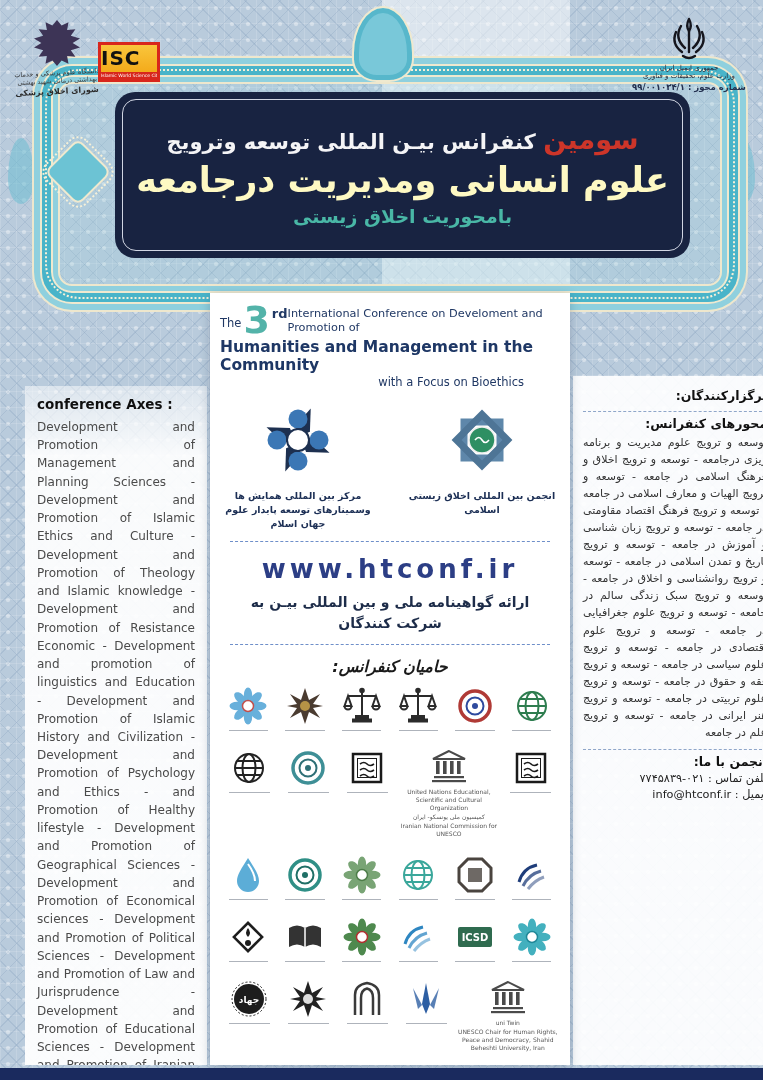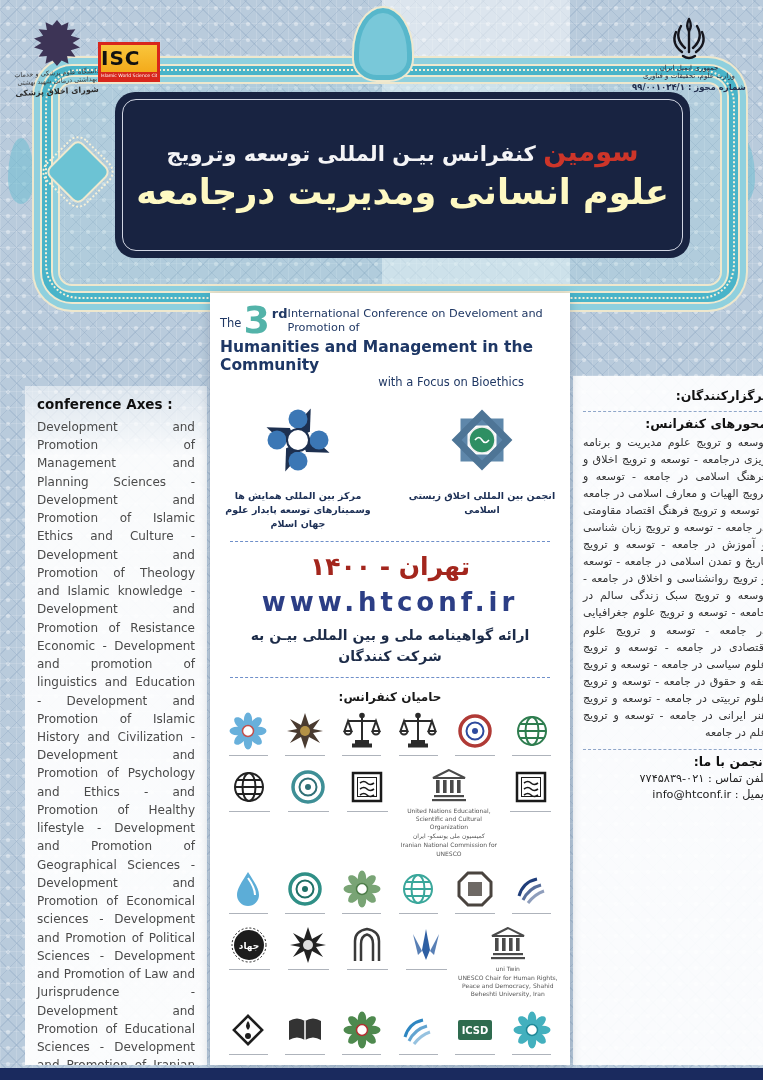--- a/index.html
+++ b/index.html
@@ -69,21 +69,21 @@
   .t-l3{font-size:11.5px;color:#203864;align-self:flex-end;margin-right:36px;margin-top:1px;}
 
   .org-logos{display:flex;justify-content:center;gap:26px;margin-top:14px;direction:rtl;}
   .org-fig{width:158px;text-align:center;}
   .org-cap{font-size:9.5px;font-weight:bold;color:#1c2f55;line-height:1.45;margin-top:8px;}
 
   .dsep{width:94%;border:none;border-top:1.5px dashed #6f8fc9;margin:10px 0 6px;}
   .city{font-size:25px;font-weight:bold;color:#a3261d;direction:rtl;margin-top:4px;}
   .site{font-size:26px;font-weight:bold;color:#2c3e85;letter-spacing:4px;margin-top:6px;}
   .cert{font-size:14px;font-weight:bold;color:#1d2c49;direction:rtl;text-align:center;width:300px;line-height:1.5;margin-top:8px;}
-  .sp-head{font-size:12px;font-weight:bold;color:#1a1a1a;direction:rtl;margin:6px 0 2px;}
+  .sp-head{font-size:16px;font-weight:bold;color:#1a1a1a;direction:rtl;margin:6px 0 2px;font-style:italic;}
 
   .sp-grid{width:100%;display:flex;flex-direction:column;flex:1;justify-content:space-around;}
   .sp-row{display:flex;align-items:flex-start;justify-content:space-around;}
   .sp-cell{flex:1;display:flex;flex-direction:column;align-items:center;padding:1px;min-width:0;}
   .sp-cell.wide{flex:1.8;}
   .sp-svg{width:38px;height:38px;}
   .squig{width:72%;border-bottom:1.5px solid #9aa0aa;opacity:.8;margin-top:5px;}
   .sp-sub{font-size:6px;color:#555;line-height:1.35;text-align:center;margin-top:1px;}
 
   
@@ -141,20 +141,21 @@
   <div class="dome"></div>
   <div class="medal l"></div>
   <div class="medal r"></div>
 
   <div class="banner">
     <div class="b-l1">
       <span class="hl">سومین</span>
       <span>کنفرانس بیـن المللی توسعه وترویج</span>
     </div>
     <div class="b-l2">علوم انسانی ومدیریت درجامعه</div>
+    <div class="b-l3">بامحوریت اخلاق زیستی</div>
   </div>
 
   <div class="panel">
     <div class="title-row">
       <span class="t-the">The</span>
       <span class="t-num">3</span>
       <span class="t-col">
         <span class="t-ord">rd</span>
         <span class="t-rest">International Conference on Develoment and Promotion of</span>
       </span>
@@ -186,21 +187,20 @@
             <circle cx="37" cy="58" r="9.5"></circle>
               <circle cx="16" cy="37" r="9.5"></circle>
           </g>
           <circle cx="37" cy="37" r="11" fill="#fff" stroke="#1d3050" stroke-width="2"></circle>
         </svg>
         <div class="org-cap">مرکز بین المللی همایش ها وسمینارهای توسعه پایدار علوم جهان اسلام</div>
       </div>
     </div>
 
     <hr class="dsep">
-    <div class="city">تهران - ۱۴۰۰</div>
     <div class="site">www.htconf.ir</div>
     <div class="cert">ارائه گواهینامه ملی و بین المللی بیـن به شرکت کنندگان</div>
     <hr class="dsep">
     <div class="sp-head">حامیان کنفرانس:</div>
     <div class="sp-grid">
         <div class="sp-row">
           <div class="sp-cell">
             <svg viewBox="0 0 38 38" class="sp-svg">
               <g fill="#58a8d8" opacity=".9">
                 <ellipse cx="19" cy="8" rx="4.2" ry="7.5" transform="rotate(0 19 19)"></ellipse>
@@ -386,71 +386,20 @@
                 <path d="M10 30 Q16 18 28 15" opacity=".75"></path>
                 <path d="M15 33 Q22 24 31 21" opacity=".5"></path>
               </g>
             </svg>
             <div class="squig"></div>
           </div>
         </div>
         <div class="sp-row">
           <div class="sp-cell">
             <svg viewBox="0 0 38 38" class="sp-svg">
-              <circle cx="19" cy="19" r="15" fill="#1d1d1d"></circle>
-              <circle cx="19" cy="19" r="17" fill="none" stroke="#1d1d1d" stroke-width="1" stroke-dasharray="2 2"></circle>
-              <text x="19" y="23" text-anchor="middle" font-size="9" font-weight="bold" fill="#fff" font-family="DejaVu Sans">جهاد</text>
-            </svg>
-            <div class="squig"></div>
-          </div>
-          <div class="sp-cell">
-            <svg viewBox="0 0 38 38" class="sp-svg">
-              <polygon points="19,1 23,13 34,7 27,17 37,19 27,21 34,31 23,25 19,37 15,25 4,31 11,21 1,19 11,17 4,7 15,13" fill="#222222"></polygon>
-              <circle cx="19" cy="19" r="5" fill="#ffffff" opacity=".85"></circle>
-            </svg>
-            <div class="squig"></div>
-          </div>
-          <div class="sp-cell">
-            <svg viewBox="0 0 38 38" class="sp-svg">
-              <g fill="none" stroke="#3a3a3a" stroke-width="2.5">
-                <path d="M7 35 V15 Q7 5 19 3 Q31 5 31 15 V35"></path>
-                <path d="M13 35 V18 Q13 10 19 8.5 Q25 10 25 18 V35"></path>
-              </g>
-            </svg>
-            <div class="squig"></div>
-          </div>
-          <div class="sp-cell">
-            <svg viewBox="0 0 38 38" class="sp-svg">
-              <g fill="#2e5fa3">
-                <path d="M19 3 L23 24 L19 34 L15 24 Z"></path>
-                <path d="M6 8 L15 25 L11 29 Z" opacity=".8"></path>
-                <path d="M32 8 L23 25 L27 29 Z" opacity=".8"></path>
-              </g>
-            </svg>
-            <div class="squig"></div>
-          </div>
-          <div class="sp-cell wide">
-            <svg viewBox="0 0 38 38" class="sp-svg">
-              <g fill="#4a4a4a">
-                <polygon points="19,2 3,10 35,10" fill="none" stroke="#4a4a4a" stroke-width="2"></polygon>
-                <rect x="6" y="12" width="3.6" height="13"></rect>
-                <rect x="13" y="12" width="3.6" height="13"></rect>
-                <rect x="20" y="12" width="3.6" height="13"></rect>
-                <rect x="27" y="12" width="3.6" height="13"></rect>
-                <rect x="4" y="27" width="30" height="2.2"></rect>
-                <rect x="2" y="31" width="34" height="2.2"></rect>
-              </g>
-            </svg>
-            <div class="sp-sub">uni Twin</div>
-            <div class="sp-sub">UNESCO Chair for Human Rights, Peace and Democracy, Shahid Beheshti University, Iran</div>
-          </div>
-        </div>
-        <div class="sp-row">
-          <div class="sp-cell">
-            <svg viewBox="0 0 38 38" class="sp-svg">
               <rect x="9" y="9" width="20" height="20" transform="rotate(45 19 19)" fill="none" stroke="#1d1d1d" stroke-width="2.5"></rect>
               <path d="M19 10 q4 5 0 9 q-4 -4 0 -9" fill="#1d1d1d"></path>
               <circle cx="19" cy="25" r="3" fill="#1d1d1d"></circle>
             </svg>
             <div class="squig"></div>
           </div>
           <div class="sp-cell">
             <svg viewBox="0 0 38 38" class="sp-svg">
               <path d="M3 10 Q11 5 19 10 Q27 5 35 10 V29 Q27 24 19 29 Q11 24 3 29 Z" fill="#1d1d1d" opacity=".9"></path>
               <line x1="19" y1="10" x2="19" y2="29" stroke="#fff" stroke-width="1.5"></line>
@@ -500,20 +449,71 @@
                 <ellipse cx="19" cy="8" rx="4.2" ry="7.5" transform="rotate(180 19 19)"></ellipse>
                 <ellipse cx="19" cy="8" rx="4.2" ry="7.5" transform="rotate(225 19 19)"></ellipse>
                 <ellipse cx="19" cy="8" rx="4.2" ry="7.5" transform="rotate(270 19 19)"></ellipse>
                 <ellipse cx="19" cy="8" rx="4.2" ry="7.5" transform="rotate(315 19 19)"></ellipse>
               </g>
               <circle cx="19" cy="19" r="5.5" fill="#fff" stroke="#1f8898" stroke-width="1.5"></circle>
             </svg>
             <div class="squig"></div>
           </div>
         </div>
+        <div class="sp-row">
+          <div class="sp-cell">
+            <svg viewBox="0 0 38 38" class="sp-svg">
+              <circle cx="19" cy="19" r="15" fill="#1d1d1d"></circle>
+              <circle cx="19" cy="19" r="17" fill="none" stroke="#1d1d1d" stroke-width="1" stroke-dasharray="2 2"></circle>
+              <text x="19" y="23" text-anchor="middle" font-size="9" font-weight="bold" fill="#fff" font-family="DejaVu Sans">جهاد</text>
+            </svg>
+            <div class="squig"></div>
+          </div>
+          <div class="sp-cell">
+            <svg viewBox="0 0 38 38" class="sp-svg">
+              <polygon points="19,1 23,13 34,7 27,17 37,19 27,21 34,31 23,25 19,37 15,25 4,31 11,21 1,19 11,17 4,7 15,13" fill="#222222"></polygon>
+              <circle cx="19" cy="19" r="5" fill="#ffffff" opacity=".85"></circle>
+            </svg>
+            <div class="squig"></div>
+          </div>
+          <div class="sp-cell">
+            <svg viewBox="0 0 38 38" class="sp-svg">
+              <g fill="none" stroke="#3a3a3a" stroke-width="2.5">
+                <path d="M7 35 V15 Q7 5 19 3 Q31 5 31 15 V35"></path>
+                <path d="M13 35 V18 Q13 10 19 8.5 Q25 10 25 18 V35"></path>
+              </g>
+            </svg>
+            <div class="squig"></div>
+          </div>
+          <div class="sp-cell">
+            <svg viewBox="0 0 38 38" class="sp-svg">
+              <g fill="#2e5fa3">
+                <path d="M19 3 L23 24 L19 34 L15 24 Z"></path>
+                <path d="M6 8 L15 25 L11 29 Z" opacity=".8"></path>
+                <path d="M32 8 L23 25 L27 29 Z" opacity=".8"></path>
+              </g>
+            </svg>
+            <div class="squig"></div>
+          </div>
+          <div class="sp-cell wide">
+            <svg viewBox="0 0 38 38" class="sp-svg">
+              <g fill="#4a4a4a">
+                <polygon points="19,2 3,10 35,10" fill="none" stroke="#4a4a4a" stroke-width="2"></polygon>
+                <rect x="6" y="12" width="3.6" height="13"></rect>
+                <rect x="13" y="12" width="3.6" height="13"></rect>
+                <rect x="20" y="12" width="3.6" height="13"></rect>
+                <rect x="27" y="12" width="3.6" height="13"></rect>
+                <rect x="4" y="27" width="30" height="2.2"></rect>
+                <rect x="2" y="31" width="34" height="2.2"></rect>
+              </g>
+            </svg>
+            <div class="sp-sub">uni Twin</div>
+            <div class="sp-sub">UNESCO Chair for Human Rights, Peace and Democracy, Shahid Beheshti University, Iran</div>
+          </div>
+        </div>
       </div>
   </div>
 
   <div class="col-left">
     <div class="cl-head">conference Axes :</div>
     <div class="cl-body">Development and Promotion of Management and Planning Sciences - Development and Promotion of Islamic Ethics and Culture - Development and Promotion of Theology and Islamic knowledge - Development and Promotion of Resistance Economic - Development and promotion of linguistics and Education - Development and Promotion of Islamic History and Civilization - Development and Promotion of Psychology and Ethics - and Promotion of Healthy lifestyle - Development and Promotion of Geographical Sciences - Development and Promotion of Economical sciences - Development and Promotion of Political Sciences - Development and Promotion of Law and Jurisprudence - Development and Promotion of Educational Sciences - Development and Promotion of Iranian Art - Development and Promotion of Science</div>
   </div>
 
   <div class="col-right">
     <div class="cr-head">برگزارکنندگان:</div>

